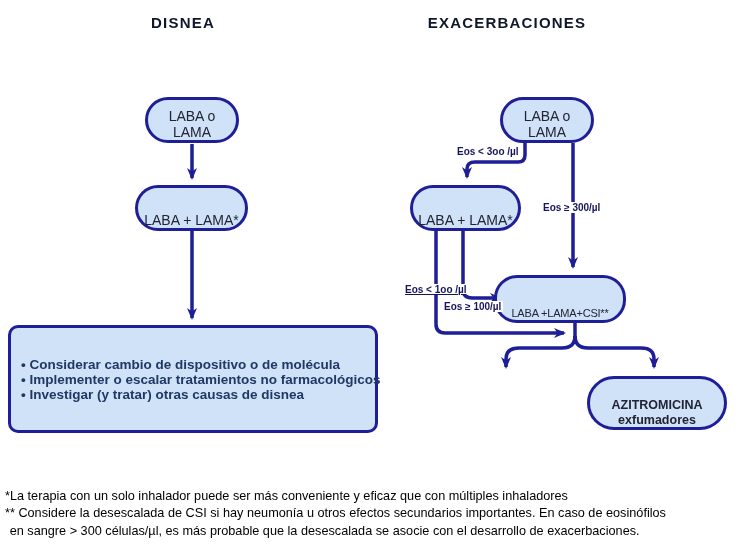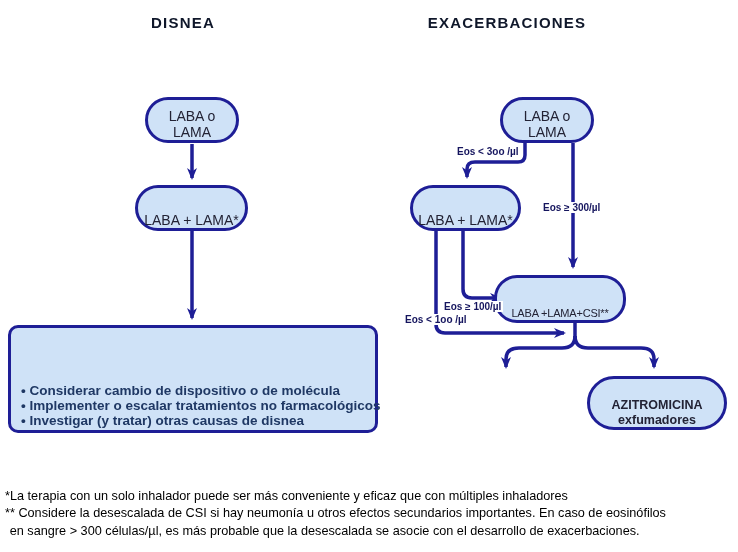--- a/index.html
+++ b/index.html
@@ -21,21 +21,21 @@
   .pill-1line{font-size:14px;border-radius:23px;}
   .pill-3line{font-size:12.5px;font-weight:bold;border-radius:27px;}
   .edge-label{
     position:absolute;font-size:10px;font-weight:bold;color:#15155e;
     background:#ffffff;padding:0 2px;white-space:nowrap;
   }
   .big-box{
     position:absolute;left:8px;top:325px;width:370px;height:108px;
     box-sizing:border-box;background:#cfe2f7;border:3px solid #1e1e96;
     border-radius:10px;display:flex;flex-direction:column;
-    justify-content:flex-end;padding:2px 8px 2px 10px;
+    justify-content:center;padding:2px 8px 2px 10px;
   }
   .bullet-line{
     font-size:13.5px;font-weight:bold;color:#1f3864;white-space:nowrap;
   }
   .footnotes{
     position:absolute;left:5px;top:487px;width:770px;
     font-size:13.5px;line-height:17.4px;color:#000;
     transform:scaleX(0.94);transform-origin:left top;white-space:nowrap;
   }
   .footnote-indent{padding-left:5px;}
@@ -91,21 +91,21 @@
   </div>
 
   <div class="pill pill-3line" style="left:587px;top:376px;width:140px;height:54px;">
     <div>AZITROMICINA</div>
     <div>exfumadores</div>
   </div>
 
   <div class="edge-label" style="left:455px;top:146px;">Eos &lt; 3oo /µl</div>
   <div class="edge-label" style="left:541px;top:202px;">Eos ≥ 300/µl</div>
   <div class="edge-label" style="left:442px;top:261px;margin-top:40px;">Eos ≥ 100/µl</div>
-  <div class="edge-label" style="left:403px;top:314px;">Eos &lt; 1oo /µl</div>
+  <div class="edge-label" style="left:403px;top:284px;text-decoration:underline;">Eos &lt; 1oo /µl</div>
 
   <div class="footnotes">
     <div>*La terapia con un solo inhalador puede ser más conveniente y eficaz que con múltiples inhaladores</div>
     <div>** Considere la desescalada de CSI si hay neumonía u otros efectos secundarios importantes. En caso de eosinófilos</div>
     <div class="footnote-indent">en sangre &gt; 300 células/µl, es más probable que la desescalada se asocie con el desarrollo de exacerbaciones.</div>
   </div>
 
 </div>
 
 </body></html>

